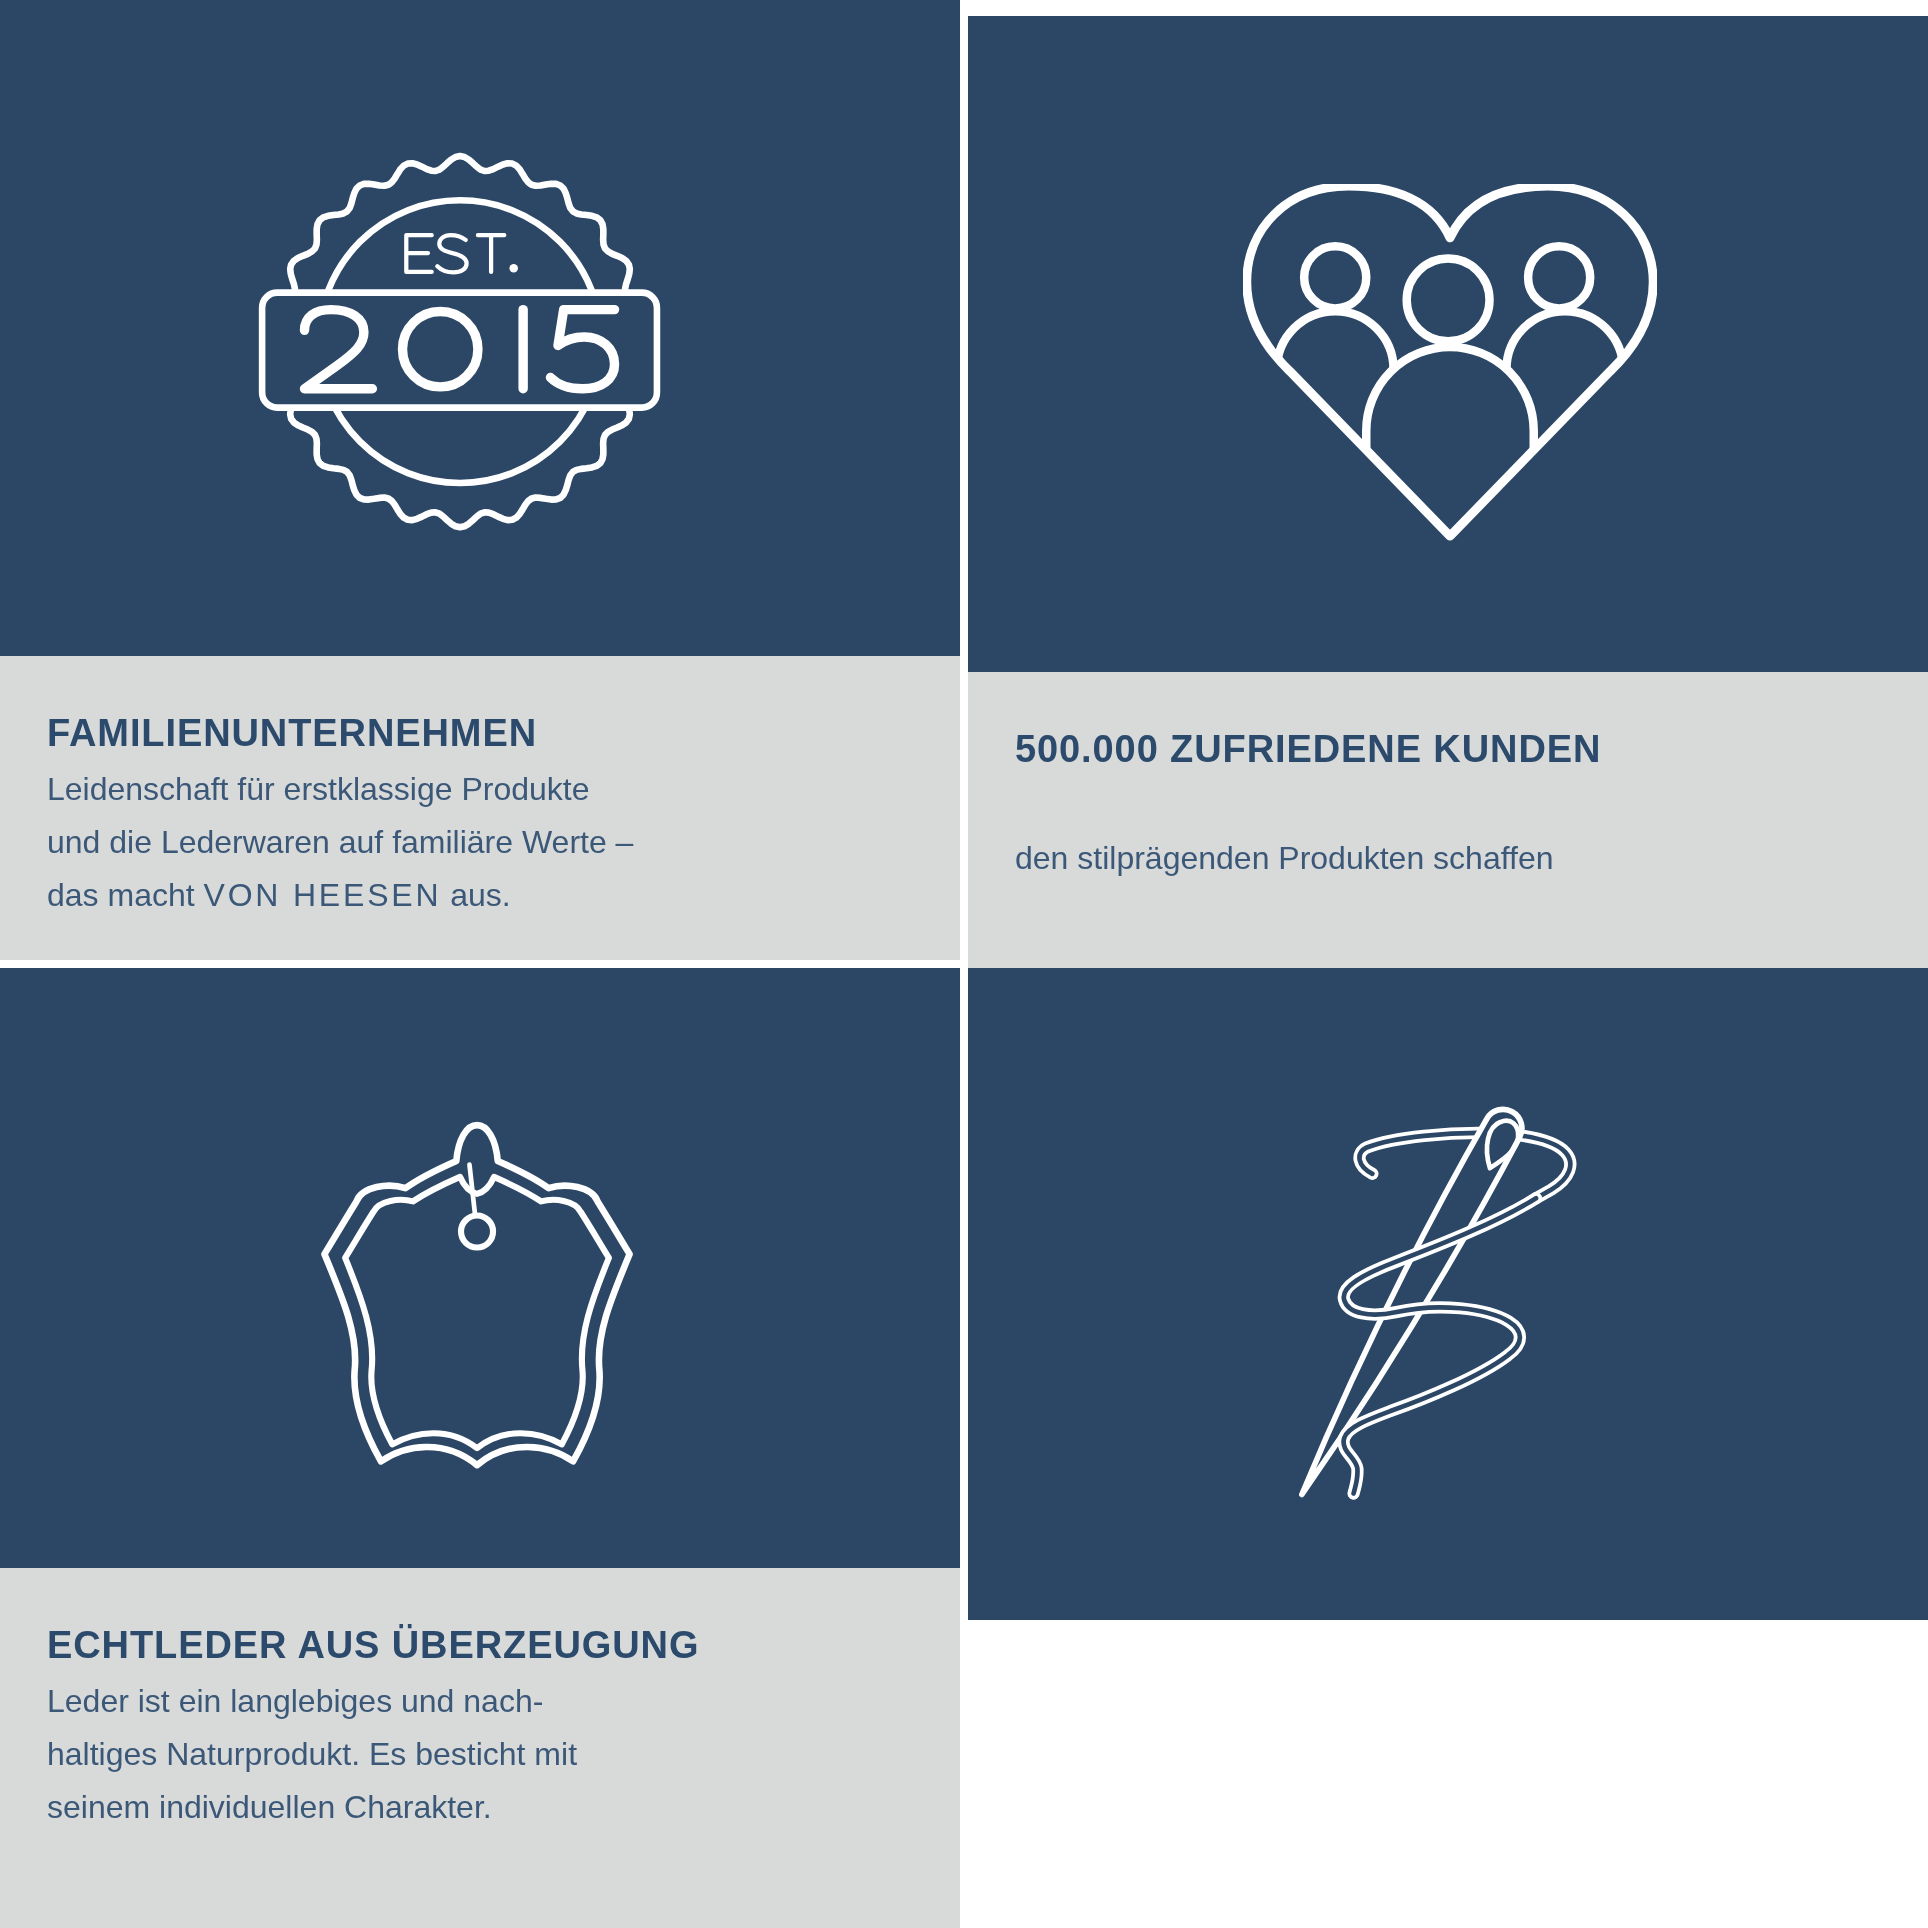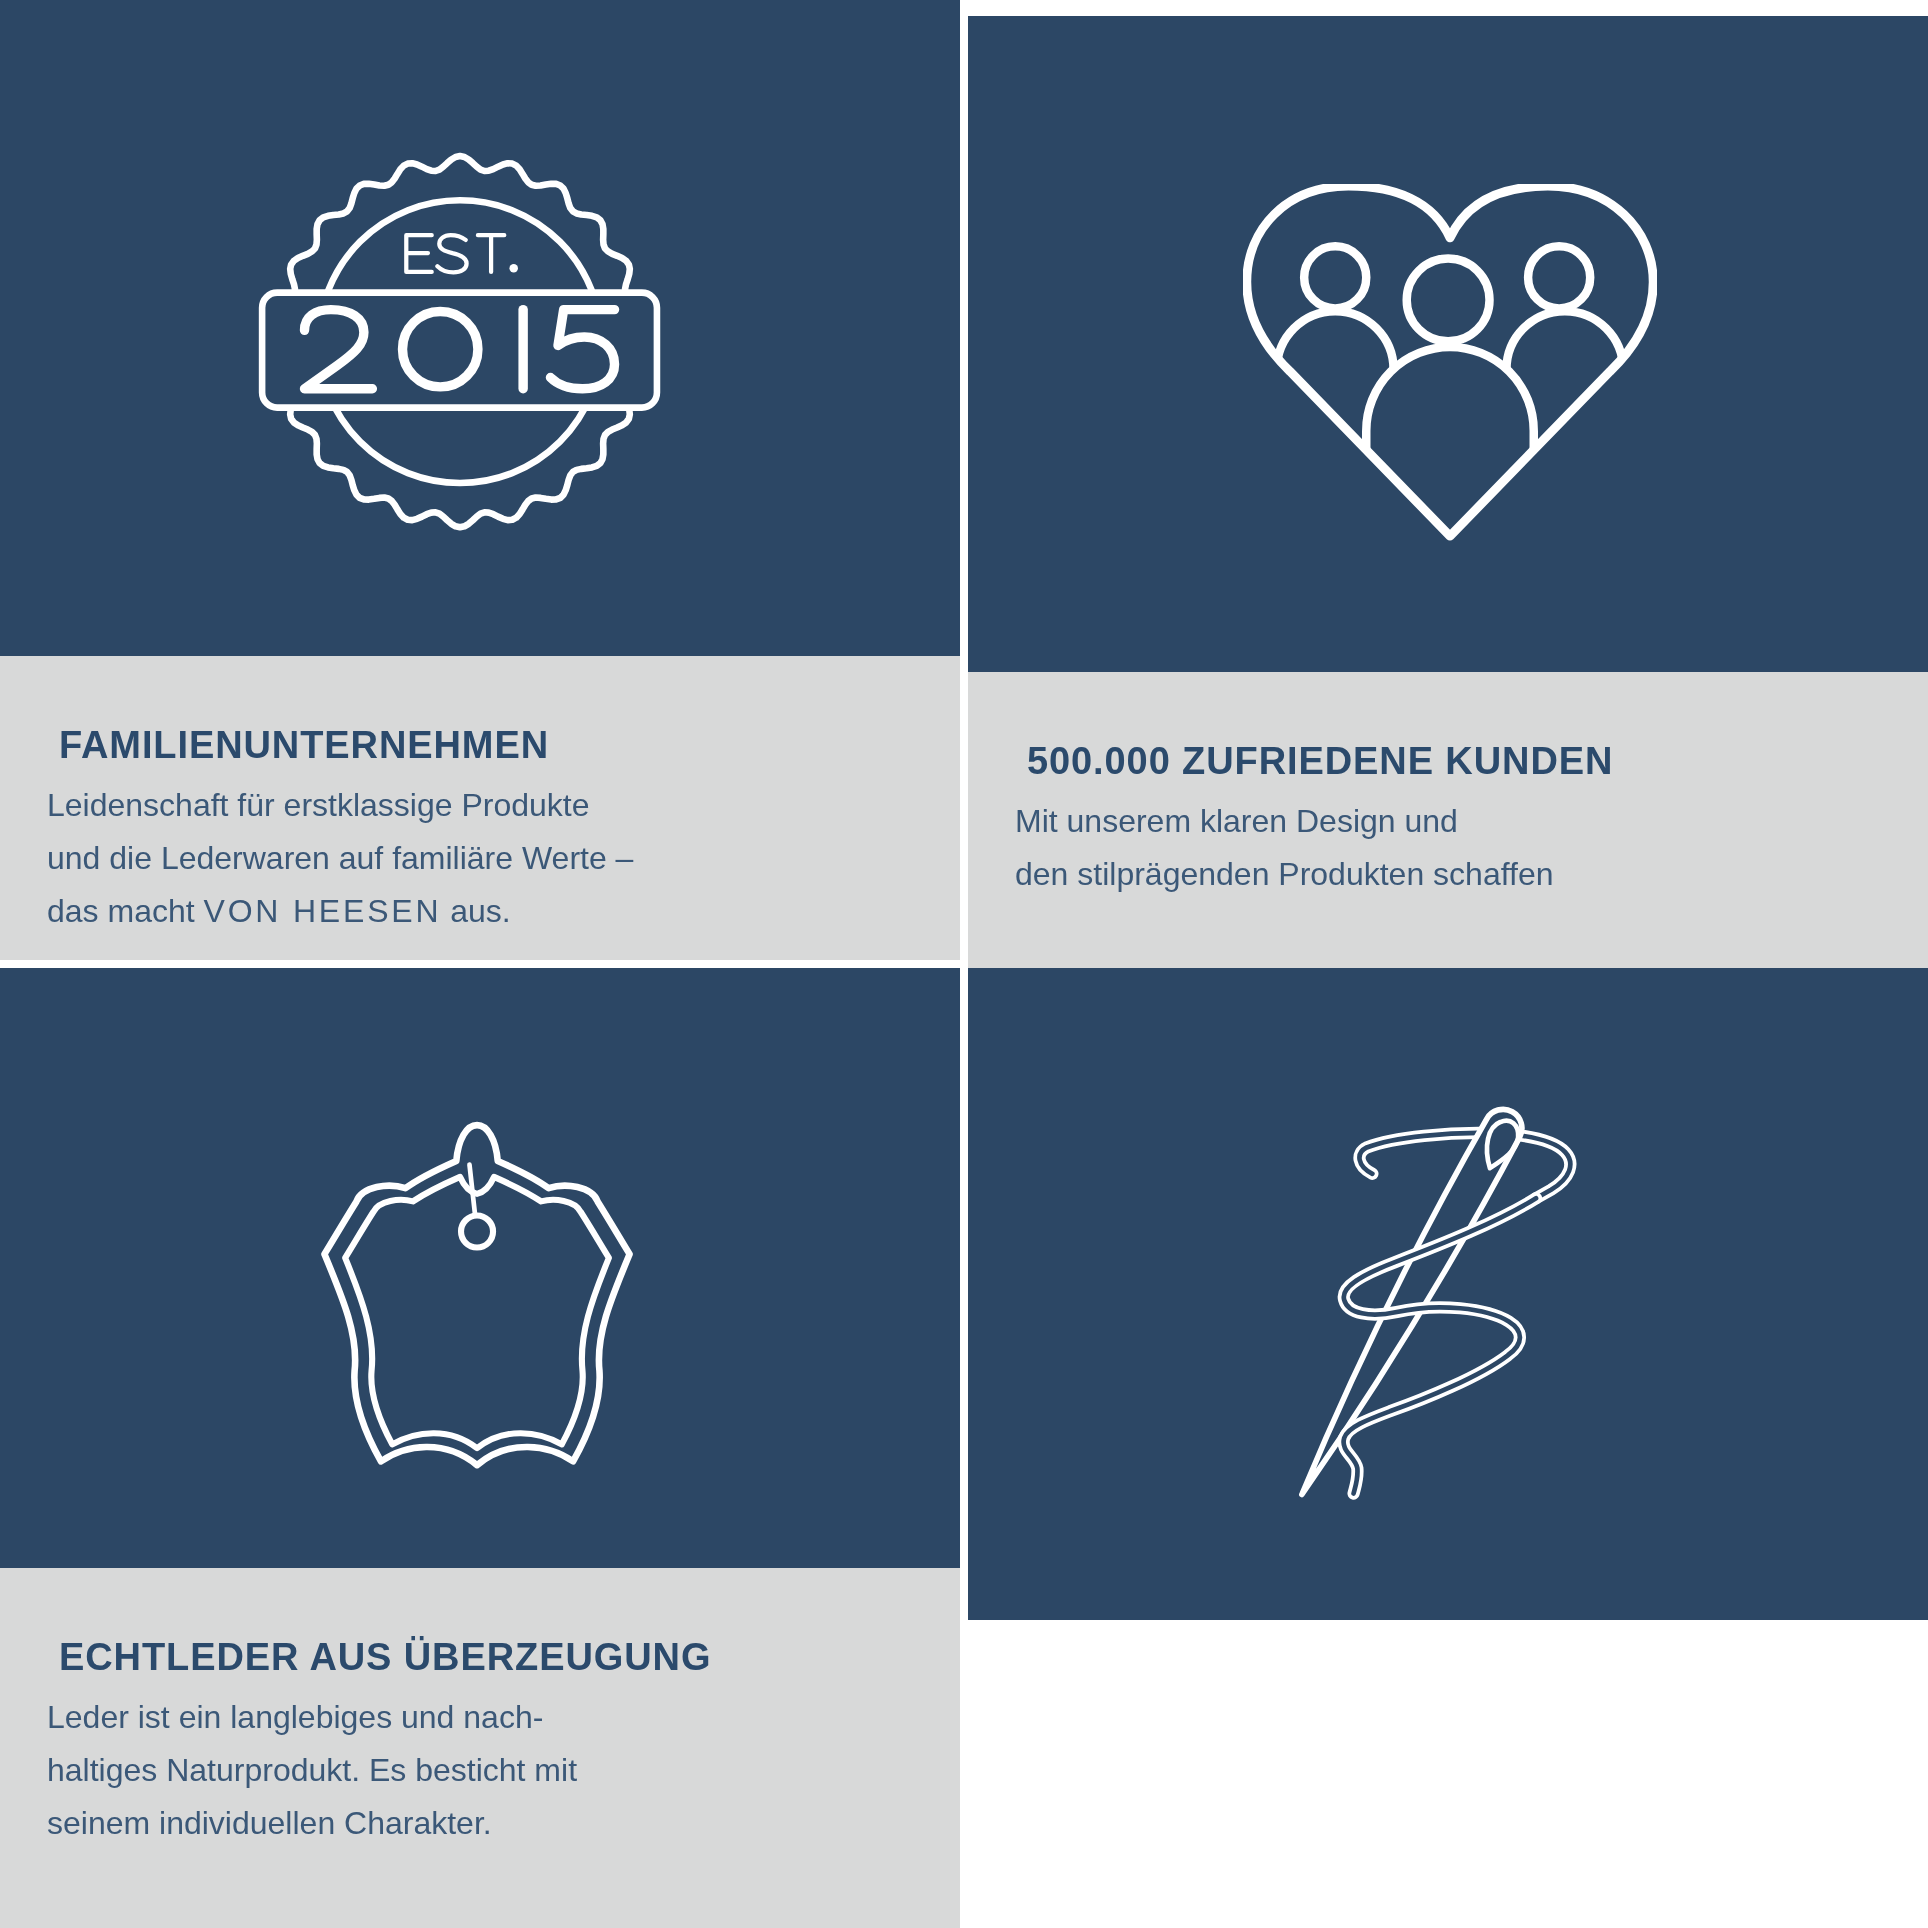--- a/index.html
+++ b/index.html
@@ -16,21 +16,21 @@
   #q4{left:968px;top:968px}
   .icon-area{position:absolute;left:0;top:0;width:100%;background:#2c4765}
   .text-area{position:absolute;left:0;bottom:0;width:100%;background:#d8d9d9;box-sizing:border-box;padding:56px 26px 0 47px}
   .q-top .icon-area{height:656px}
   .q-top .text-area{height:304px}
   .q-bot .icon-area{height:652px}
   .q-bot .text-area{height:360px}
   .heading{
     font-family:"Liberation Sans",sans-serif;
     font-weight:700;font-size:38px;line-height:43px;
-    letter-spacing:0.9px;color:#2b4a6c;margin:12px;
+    letter-spacing:0.9px;color:#2b4a6c;margin:0;
   }
   .body-text{
     font-family:"Liberation Sans",sans-serif;
     font-weight:400;font-size:32px;line-height:53px;
     color:#3b5878;margin:7.5px 0 0 0;
   }
   .brand-caps{letter-spacing:2.8px}
   .icon-svg{position:absolute;display:block}
   #badge-svg{left:215px;top:91px}
   #heart-svg{left:275px;top:168px}
@@ -89,21 +89,21 @@
         <circle cx="98" cy="99" r="33" class="navy-fill" stroke="#ffffff" stroke-width="9"></circle>
         <circle cx="336" cy="99" r="33" class="navy-fill" stroke="#ffffff" stroke-width="9"></circle>
         <path d="M 131,376 L 131,262 A 89,89 0 0 1 309,262 L 309,376 Z" class="navy-fill" stroke="#ffffff" stroke-width="9"></path>
         <circle cx="218" cy="123" r="44" class="navy-fill" stroke="#ffffff" stroke-width="9"></circle>
       </g>
       <path d="M 220,57 C 202,18 162,2 112,2 C 46,2 4,48 4,104 C 4,140 21,171 50,199 L 220,374 L 390,199 C 419,171 436,140 436,104 C 436,48 390,2 324,2 C 274,2 238,18 220,57 Z" class="w-stroke" stroke-width="9.5"></path>
     </svg>
   </div>
   <div class="text-area">
     <h2 class="heading">500.000 ZUFRIEDENE KUNDEN</h2>
-    <p class="body-text"><span>Mit unserem klaren Design und</span><br>
+    <p class="body-text"><br>
       <span>den stilprägenden Produkten schaffen</span><br>
     </p>
   </div>
 </section>
 
 <section class="quad q-bot" id="q3">
   <div class="icon-area">
     <svg id="hide-svg" class="icon-svg" width="325" height="372" viewBox="0 0 345 395" aria-label="genuine-leather-mark-icon">
 
       <path class="w-stroke" stroke-width="7" d="M 150,53

